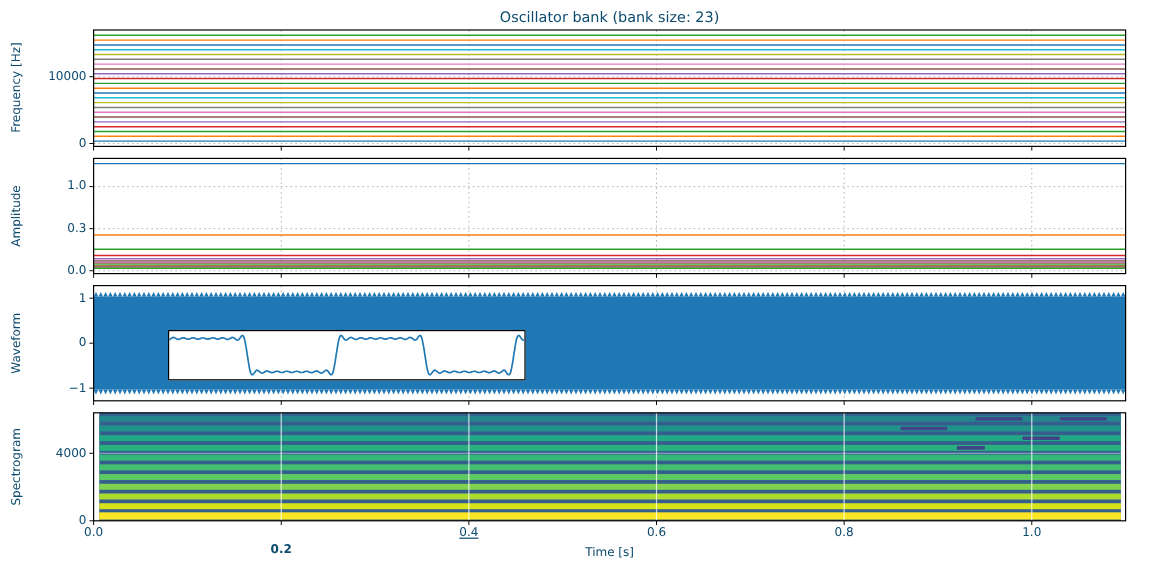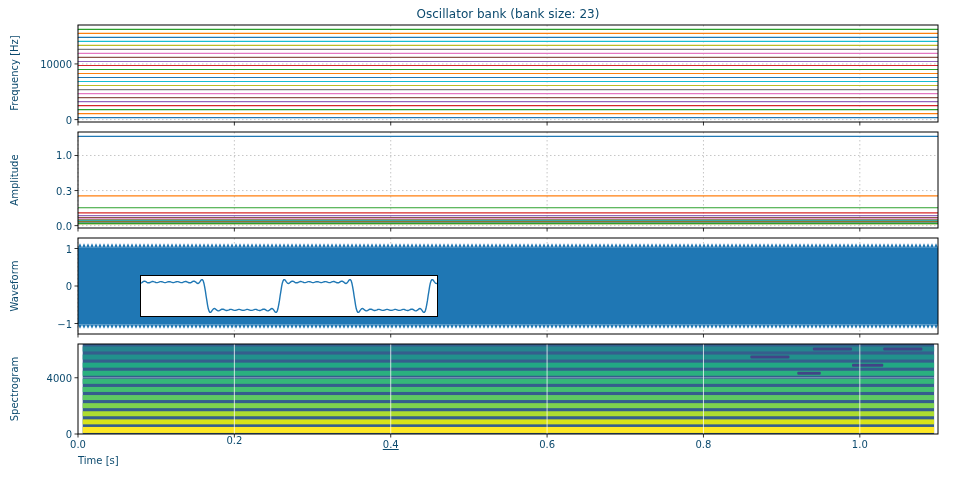--- a/index.html
+++ b/index.html
@@ -6,21 +6,21 @@
   .figure{position:relative;width:960px;height:480px;background:#fff;
           font-family:"DejaVu Sans",sans-serif;color:#0c4a6e;overflow:hidden;}
   #plot{position:absolute;left:0;top:0;}
   .title{position:absolute;left:78px;width:860px;top:7px;text-align:center;font-size:12px;}
   .ylabel{position:absolute;font-size:10px;white-space:nowrap;
           transform:translate(-50%,-50%) rotate(-90deg);}
   .yl-0{left:14px;top:73px;}
   .yl-1{left:14px;top:180px;}
   .yl-2{left:14px;top:286px;}
   .yl-3{left:14px;top:389px;}
-  .xlabel{position:absolute;left:78px;width:860px;top:455px;text-align:left;font-size:10px;}
+  .xlabel{position:absolute;left:78px;width:860px;top:455px;text-align:center;font-size:10px;}
   .xt{position:absolute;font-size:10px;transform:translate(-50%,0);white-space:nowrap;}
   .yt{position:absolute;font-size:10px;transform:translate(-100%,-50%);white-space:nowrap;text-align:right;}
   #inset{position:absolute;left:140px;top:275px;width:298px;height:42px;background:#fff;
          border:1px solid #000;box-sizing:border-box;}
 </style>
 </head>
 <body>
 
 <div class="figure">
   <div class="title">Oscillator bank (bank size: 23)</div>
@@ -181,18 +181,18 @@
     <div class="yt" style="left: 72px; top: 63.9247px;">10000</div>
     <div class="yt" style="left: 72px; top: 225.616px;">0.0</div>
     <div class="yt" style="left: 72px; top: 190.554px;">0.3</div>
     <div class="yt" style="left: 72px; top: 155.492px;">1.0</div>
     <div class="yt" style="left: 72px; top: 323.5px;">−1</div>
     <div class="yt" style="left: 72px; top: 286px;">0</div>
     <div class="yt" style="left: 72px; top: 248.5px;">1</div>
     <div class="yt" style="left: 72px; top: 434px;">0</div>
     <div class="yt" style="left: 72px; top: 377.75px;">4000</div>
     <div class="xt" style="left: 78px; top: 439px;">0.0</div>
-    <div class="xt" style="left: 234.364px; top: 435px;">0.2</div>
+    <div class="xt" style="left: 234.364px; top: 453px; font-weight: bold;">0.2</div>
     <div class="xt" style="left: 390.727px; top: 439px; text-decoration: underline;">0.4</div>
     <div class="xt" style="left: 547.091px; top: 439px;">0.6</div>
     <div class="xt" style="left: 703.455px; top: 439px;">0.8</div>
     <div class="xt" style="left: 859.818px; top: 439px;">1.0</div>
   </div>
 
 </body></html>

